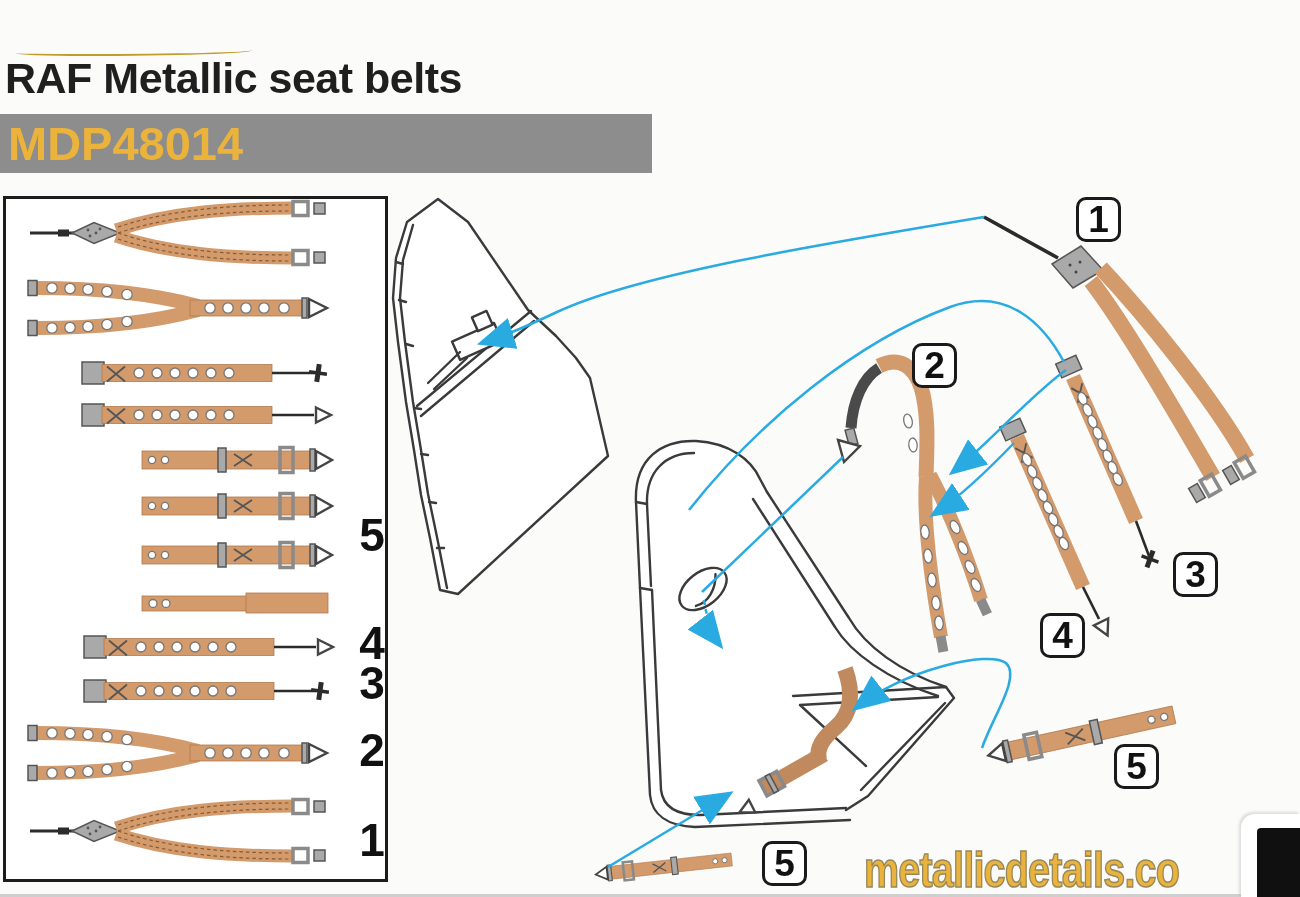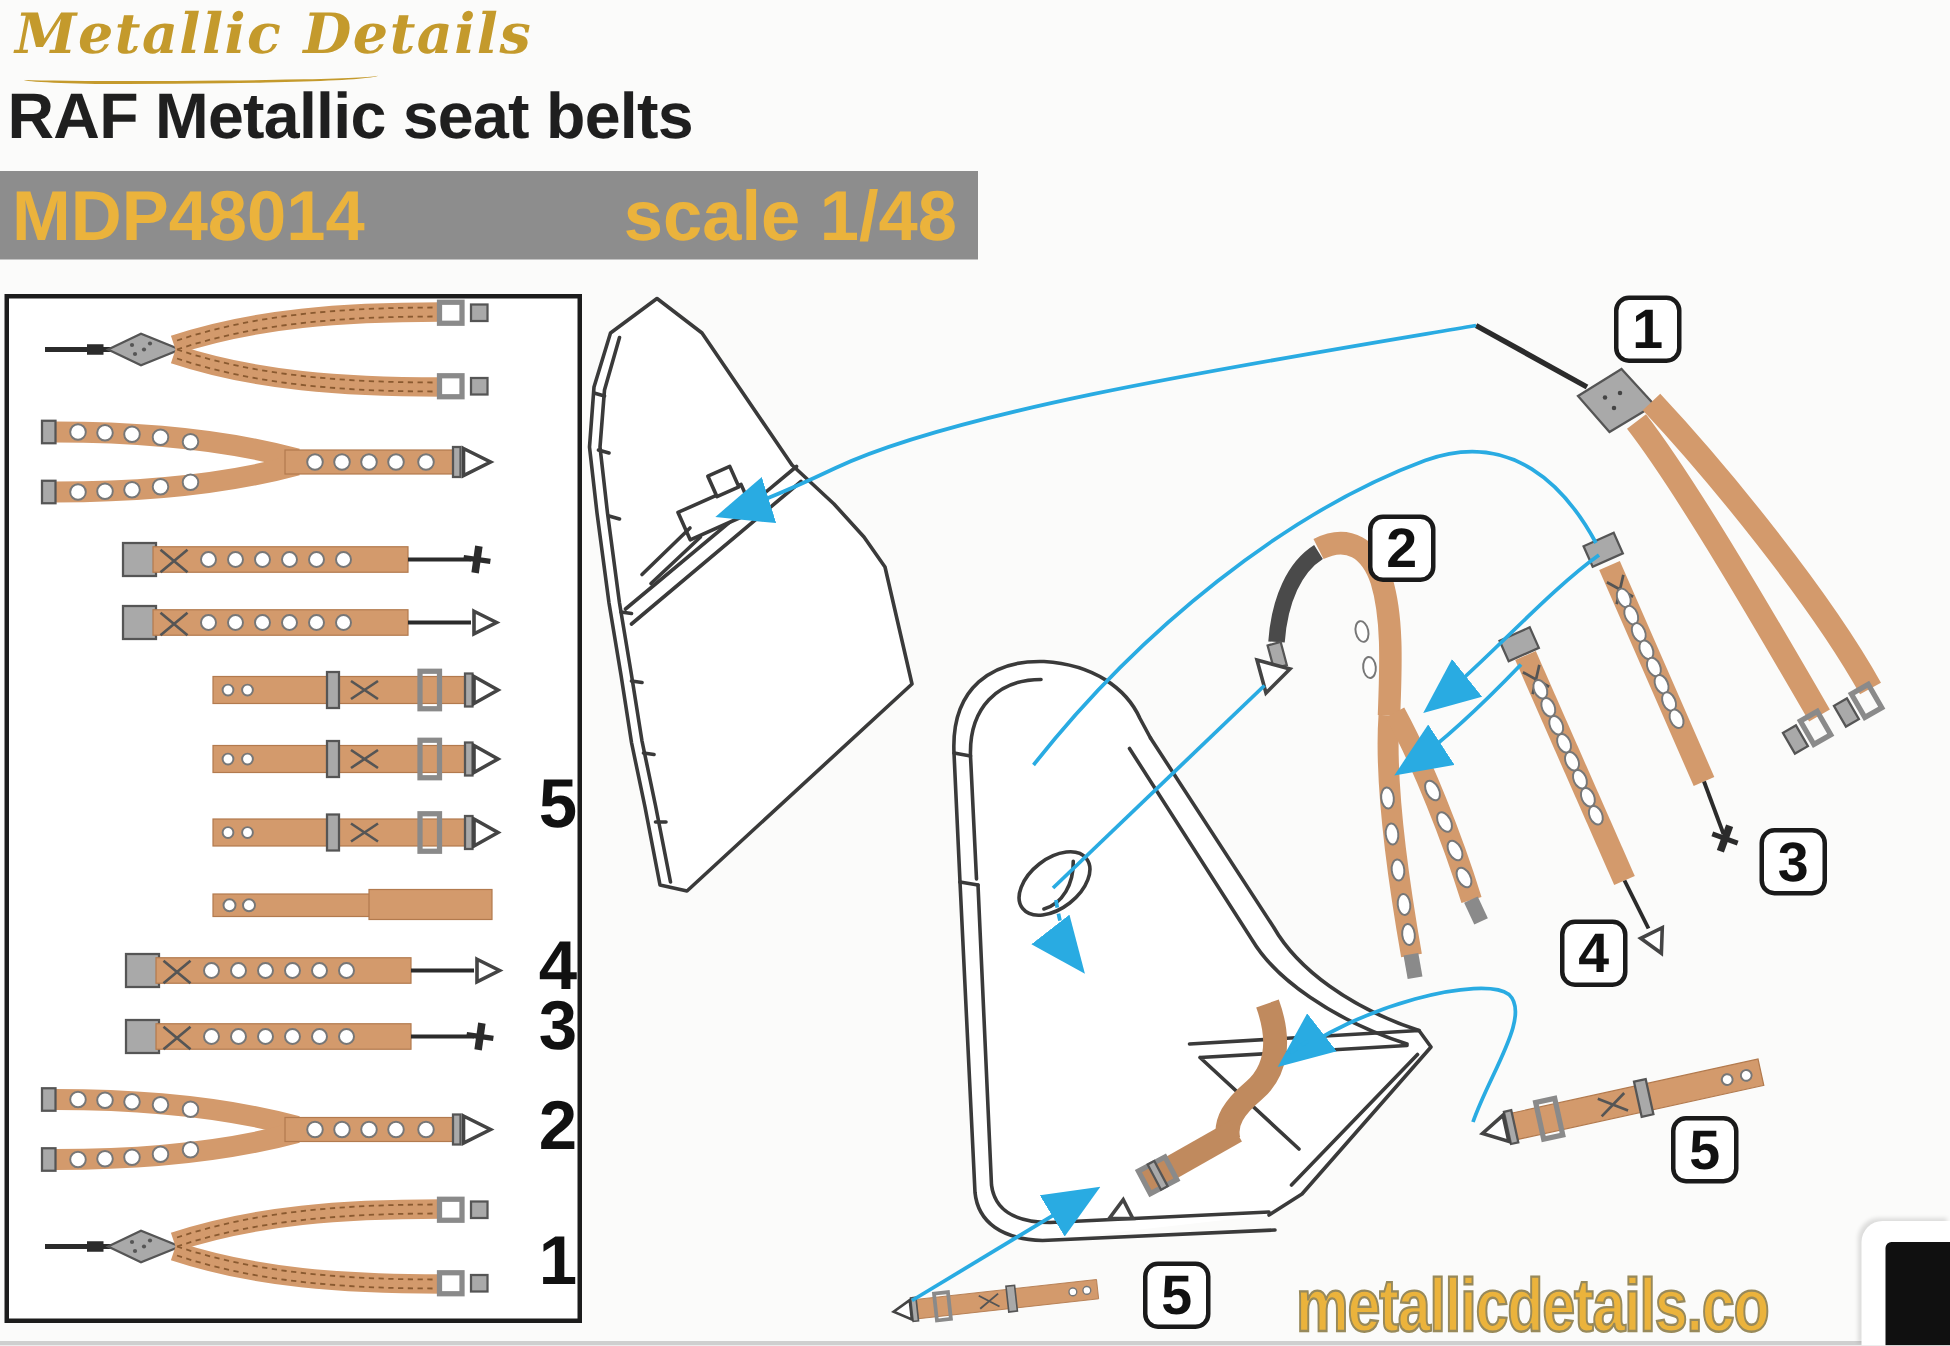--- a/index.html
+++ b/index.html
@@ -45,27 +45,25 @@
   .cyan{stroke:var(--arrow-cyan,#29ABE2);fill:none;stroke-width:2.5;}
   .dash{stroke-dasharray:5,4;}
   .stitch{stroke:#8a5a30;stroke-width:1.2;fill:none;stroke-dasharray:3.5,3;}
   .xstitch{stroke:#555;stroke-width:1.8;fill:none;}
 </style>
 </head>
 <body>
 
 <div class="page">
 
-  <div class="brand">Metallic Details</div>
   <div class="brand-swash"></div>
   <div class="title">RAF Metallic seat belts</div>
 
   <div class="codebar">
     <span>MDP48014</span>
-    <span>scale 1/48</span>
   </div>
 
   <div class="panel">
     <svg width="379" height="680" viewBox="0 0 379 680">
       <defs>
         <g id="sym-p1">
           <line x1="0" y1="28" x2="46" y2="28" class="wire" stroke-width="3.2"></line>
           <rect x="28" y="24.5" width="11" height="7" fill="#2b2b2b"></rect>
           <polygon points="42,28 64,17.5 90,28 64,38.5" class="metal"></polygon>
           <circle cx="58" cy="25" r="1.4" fill="#555"></circle>

